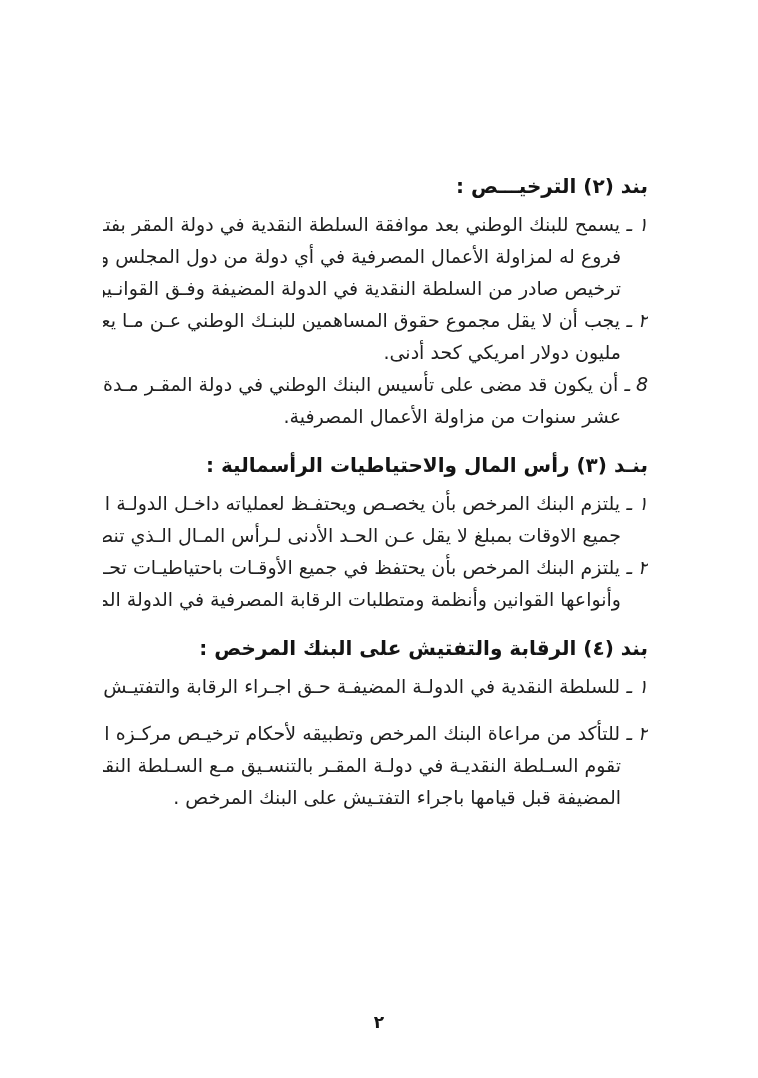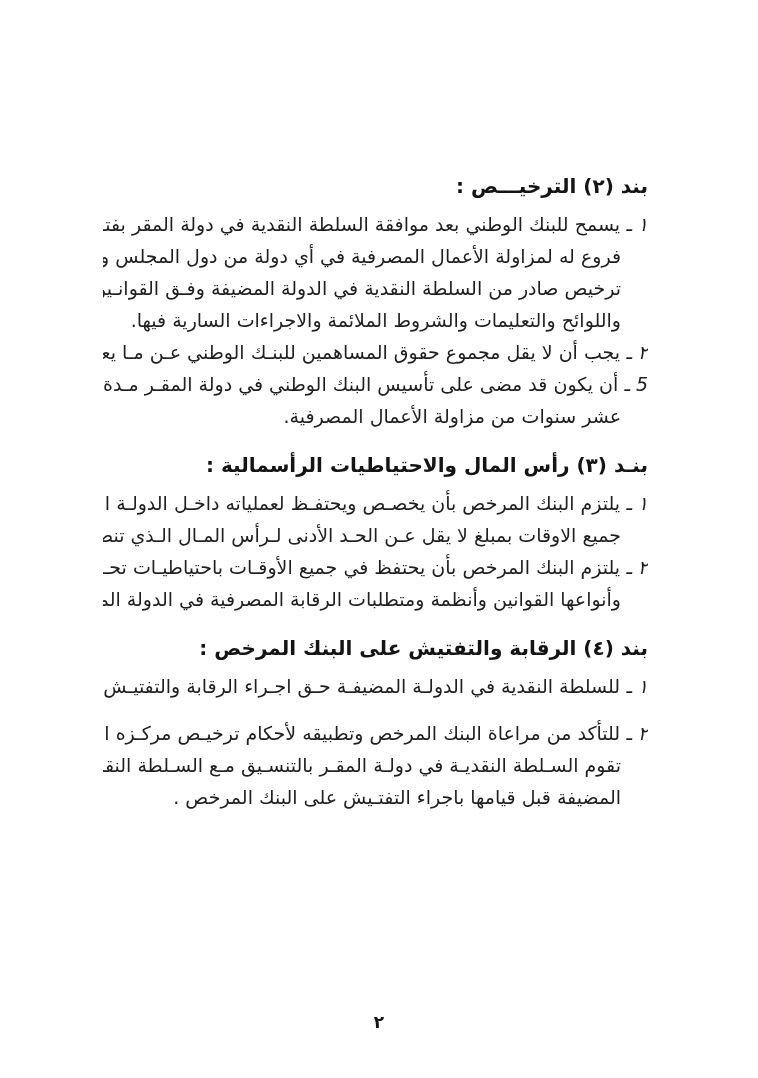--- a/index.html
+++ b/index.html
@@ -74,27 +74,27 @@
 <body>
 
 <div class="page">
   <div class="content">
       <section class="section">
         <h2 class="heading">بند (٢) الترخيـــص :</h2>
         <div class="item">
           <div class="line"><span class="marker">١ ـ</span> <span>يسمح للبنك الوطني بعد موافقة السلطة النقدية في دولة المقر بفتـح فـرع أو</span></div>
           <div class="line cont"><span>فروع له لمزاولة الأعمال المصرفية في أي دولة من دول المجلس وذلك بموجـب</span></div>
           <div class="line cont"><span>ترخيص صادر من السلطة النقدية في الدولة المضيفة وفـق القوانـين والأنظمة</span></div>
-          <div class="line cont"><span>واللوائح والتعليمات والشروط الملائمة والاجراءات السارية فيها.</span></div>
         </div>
         <div class="item">
           <div class="line"><span class="marker">٢ ـ</span> <span>يجب أن لا يقل مجموع حقوق المساهمين للبنـك الوطني عـن مـا يعـادل مائة</span></div>
+          <div class="line cont"><span>مليون دولار امريكي كحد أدنى.</span></div>
         </div>
         <div class="item">
-          <div class="line"><span class="marker">5 ـ</span> <span>أن يكون قد مضى على تأسيس البنك الوطني في دولة المقـر مـدة لا تقـل عن</span></div>
+          <div class="line"><span class="marker">8 ـ</span> <span>أن يكون قد مضى على تأسيس البنك الوطني في دولة المقـر مـدة لا تقـل عن</span></div>
           <div class="line cont"><span>عشر سنوات من مزاولة الأعمال المصرفية.</span></div>
         </div>
       </section>
       <section class="section">
         <h2 class="heading">بنـد (٣) رأس المال والاحتياطيات الرأسمالية :</h2>
         <div class="item">
           <div class="line"><span class="marker">١ ـ</span> <span>يلتزم البنك المرخص بأن يخصـص ويحتفـظ لعملياته داخـل الدولـة المضيفـة ،</span></div>
           <div class="line cont"><span>جميع الاوقات بمبلغ لا يقل عـن الحـد الأدنى لـرأس المـال الـذي تنص عليه</span></div>
         </div>
         <div class="item">

